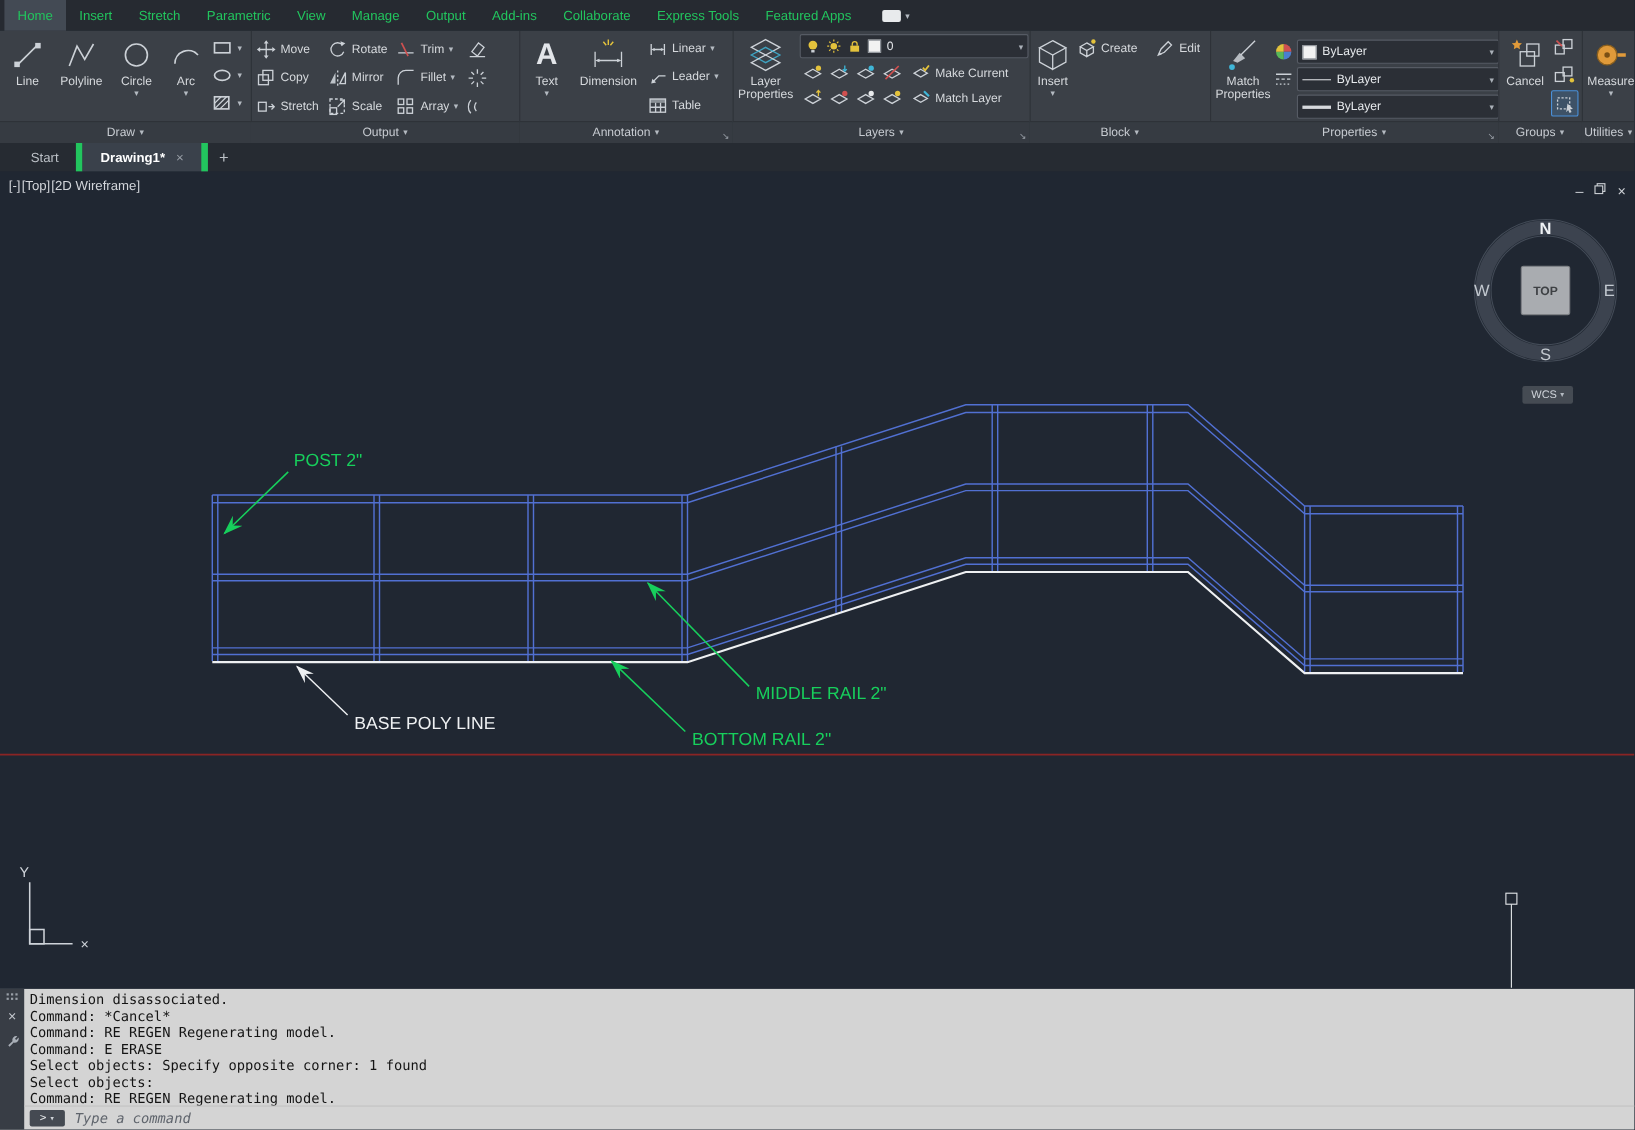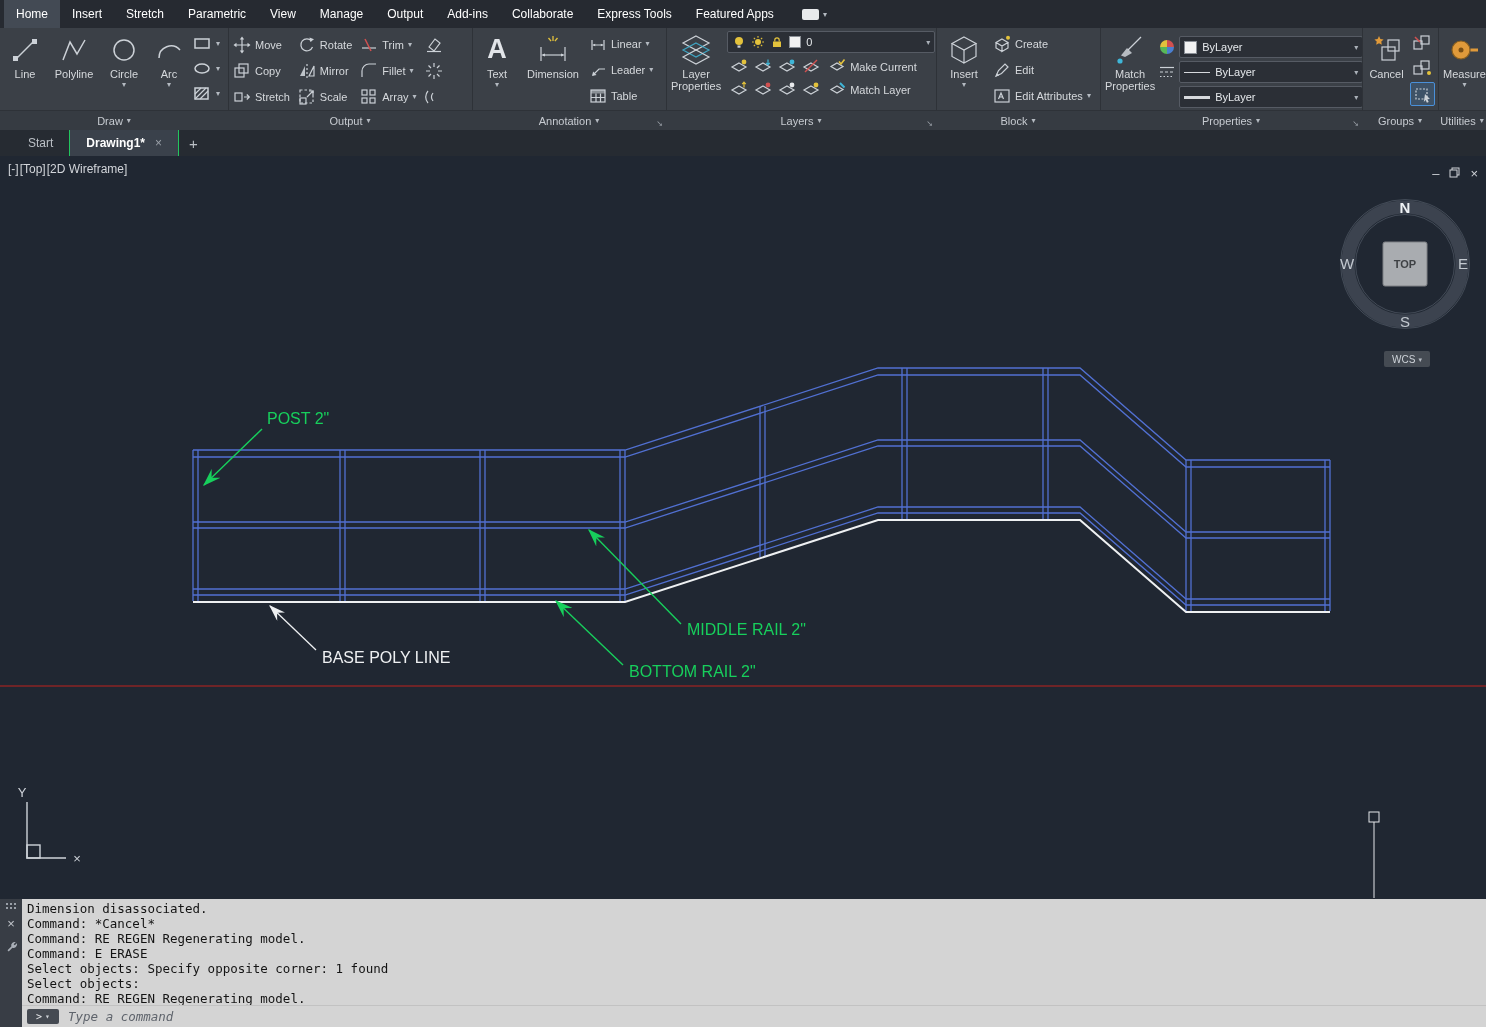--- a/index.html
+++ b/index.html
@@ -1,21 +1,21 @@
 <!DOCTYPE html>
 <html><head>
 <meta charset="utf-8">
 <style>
   html,body{margin:0;padding:0}
   body{width:1486px;height:1027px;overflow:hidden;background:#202732;font-family:"Liberation Sans",sans-serif;position:relative}
   #root{position:absolute;top:0;left:0;width:1486px;height:1027px;overflow:hidden}
 
   
   .menubar{position:absolute;top:0;left:0;right:0;height:28px;background:#262a31;display:flex;align-items:stretch;padding-left:4px}
-  .mtab{display:flex;align-items:center;padding:0 12px;font-size:12px;color:#ffffff;cursor:default}
+  .mtab{display:flex;align-items:center;padding:0 12px;font-size:12px;color:#22c55e;cursor:default}
   .mtab.active{background:#434a54}
   .ribbon-toggle{display:flex;align-items:center;gap:4px;margin-left:16px}
   .rt-box{width:17px;height:11px;background:#e8eaec;border-radius:2px}
   .caret{font-size:8px;color:#b4bac1;line-height:9px}
 
   
   .ribbon{position:absolute;top:28px;left:0;right:0;height:102px;background:#3b4047}
   .panel{position:absolute;top:0;height:102px;border-right:1px solid #2e3238;display:flex;flex-direction:column;overflow:hidden}
   .panel-content{flex:1;display:flex;align-items:flex-start;padding:2px 3px 0 3px;gap:2px}
   .panel-label{height:19px;display:flex;align-items:center;justify-content:center;gap:4px;font-size:11px;color:#c7cbd1;background:#363b42;border-top:1px solid #2e3238;position:relative}
@@ -35,21 +35,21 @@
   .combo{height:20px;background:#2b2f36;border:1px solid #565b64;border-radius:2px;display:flex;align-items:center;font-size:11px;color:#e6e9ec;padding:0 4px;gap:5px}
   .ccaret{margin-left:auto;font-size:8px;color:#aab0b8}
   .swatch{width:11px;height:11px;background:#f2f2f2;border:1px solid #8a8f96}
   .lt-line{width:26px;border-top:1px solid #d6d9dd}
   .lw-line{width:26px;border-top:3px solid #d6d9dd}
   .mini{width:23px;height:22px;display:flex;align-items:center;justify-content:center}
   .hl{border:1px solid #4a90d9;background:rgba(74,144,217,.22);border-radius:2px}
 
   
   .filetabs{position:absolute;top:130px;left:0;right:0;height:26px;background:#262b32;display:flex;align-items:stretch}
-  .ftab{display:flex;align-items:center;padding:0 16px;font-size:12px;color:#bbc0c6;gap:10px;border-right:1px solid #22c55e}
+  .ftab{display:flex;align-items:center;padding:0 16px;font-size:12px;color:#bbc0c6;gap:10px;border-right:6px solid #22c55e}
   .ftab.active{background:#3a414b;color:#fff;font-weight:bold}
   .fclose{font-size:12px;color:#9aa0a8;font-weight:normal}
   .ftab-plus{display:flex;align-items:center;padding:0 10px;color:#bbc0c6;font-size:15px}
 
   
   .draw-area{position:absolute;top:156px;left:0;width:1486px;height:743px;background:#202732}
   .vp-label{position:absolute;left:8px;top:6px;font-size:12px;color:#d2d5da;display:flex;gap:1px;z-index:3}
   .win-btns{position:absolute;right:8px;top:8px;display:flex;gap:10px;align-items:center;color:#cfd3d8;z-index:3}
   .wb{font-size:13px;line-height:11px}
   .wcs-chip{position:absolute;left:1384px;top:195px;width:46px;height:16px;background:#454b53;border-radius:2px;display:flex;align-items:center;justify-content:center;gap:3px;font-size:10px;color:#ced3d9;z-index:3}
@@ -430,21 +430,21 @@
         <div class="bigbtn" style="width:46px">
           <span class="bicon">
               <svg width="32" height="32" viewBox="0 0 32 32">
                 <path class="i2" d="M16 3 L28 9.5 L16 16 L4 9.5 Z" fill="rgba(108,150,200,.4)"></path>
                 <path class="i2" d="M28 9.5 V22.5 L16 29 V16 M4 9.5 V22.5 L16 29"></path>
               </svg>
             </span>
           <span class="blabel">Insert</span>
           <span class="caret">▾</span>
         </div>
-        <div style="display:flex;flex-direction:column;gap:1px;margin-top:1px">
+        <div style="display:flex;flex-direction:row;gap:12px;margin-top:1px">
           <span class="smallbtn">
               <svg width="18" height="18" viewBox="0 0 18 18">
                 <path class="i2" d="M9 4 L15 7.5 L9 11 L3 7.5 Z M15 7.5 V13 L9 16.5 V11 M3 7.5 V13 L9 16.5"></path>
                 <circle class="ay" cx="15" cy="2.7" r="2"></circle>
               </svg>
               <span>Create</span>
             </span>
           <span class="smallbtn">
               <svg width="18" height="18" viewBox="0 0 18 18">
                 <path class="i2" d="M3 15 L5.5 9.5 L12 3 L15 6 L8.5 12.5 Z"></path>

